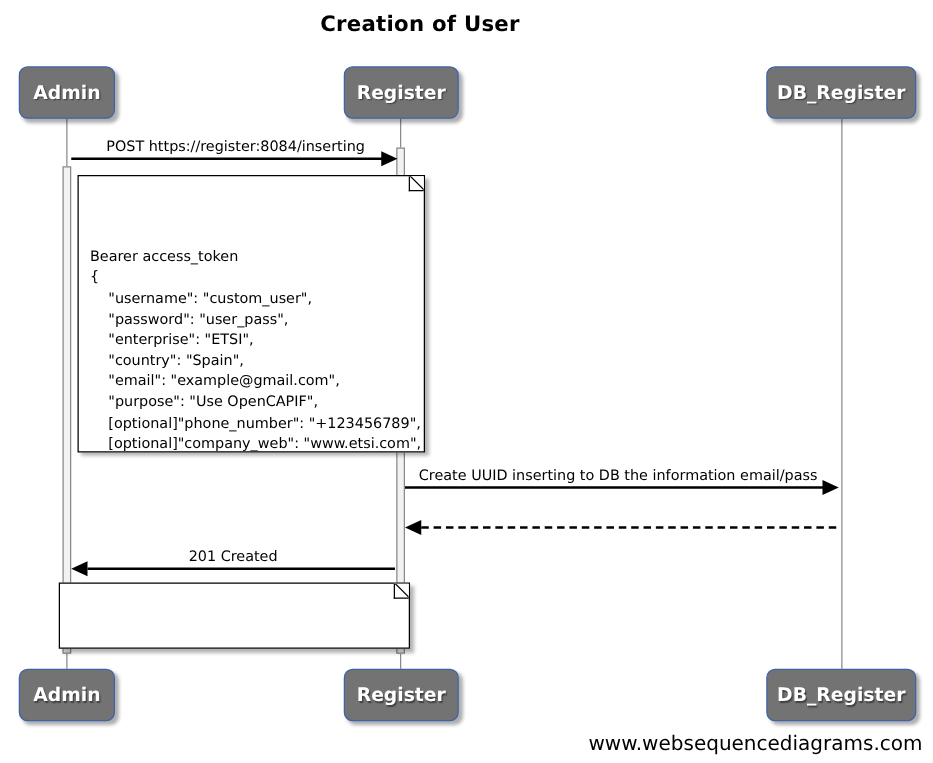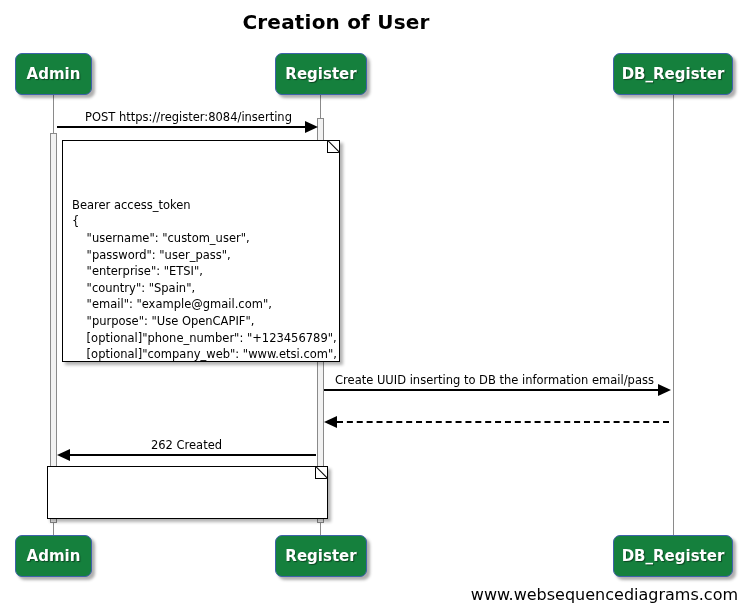--- a/index.html
+++ b/index.html
@@ -22,31 +22,31 @@
     height: 610px;
   }
 
   
   .diagram-title {
     position: absolute;
     left: 0;
     top: 10px;
     width: 672px;
     text-align: center;
-    font-size: 20px;
+    font-size: 17px;
     font-weight: bold;
     letter-spacing: 0.2px;
     color: #000;
   }
 
   
   .actor-box {
     position: absolute;
     box-sizing: border-box;
-    background: #15803d;
+    background: #737373;
     border: 1px solid #3f62aa;
     border-radius: 7px;
     color: #ffffff;
     font-size: 15px;
     font-weight: bold;
     display: flex;
     align-items: center;
     justify-content: center;
     box-shadow: 3px 3px 3px rgba(0,0,0,0.32);
     text-shadow: 1px 1px 1px rgba(0,0,0,0.45);
@@ -197,21 +197,21 @@
 }</span>
   </div>
 
   <div class="msg-label" style="left:324px; top:373px; width:341px;">Create UUID inserting to DB the information email/pass</div>
   <div class="msg-line" style="left:324px; top:389px; width:336px;"></div>
   <div class="arrow-head right" style="left:658px; top:384px;"></div>
 
   <div class="msg-line dashed" style="left:337px; top:421px; width:332px;"></div>
   <div class="arrow-head left" style="left:324px; top:416px;"></div>
 
-  <div class="msg-label" style="left:57px; top:438px; width:259px;">262 Created</div>
+  <div class="msg-label" style="left:57px; top:438px; width:259px;">201 Created</div>
   <div class="msg-line" style="left:70px; top:454px; width:246px;"></div>
   <div class="arrow-head left" style="left:57px; top:449px;"></div>
 
   <div class="note" style="left:47px; top:466px; width:281px; height:53px;">
     <span class="fold"></span>
     
   </div>
 
   <div class="actor-box" style="left:15px; top:535px; width:77px; height:42px;">
     <span>Admin</span>

